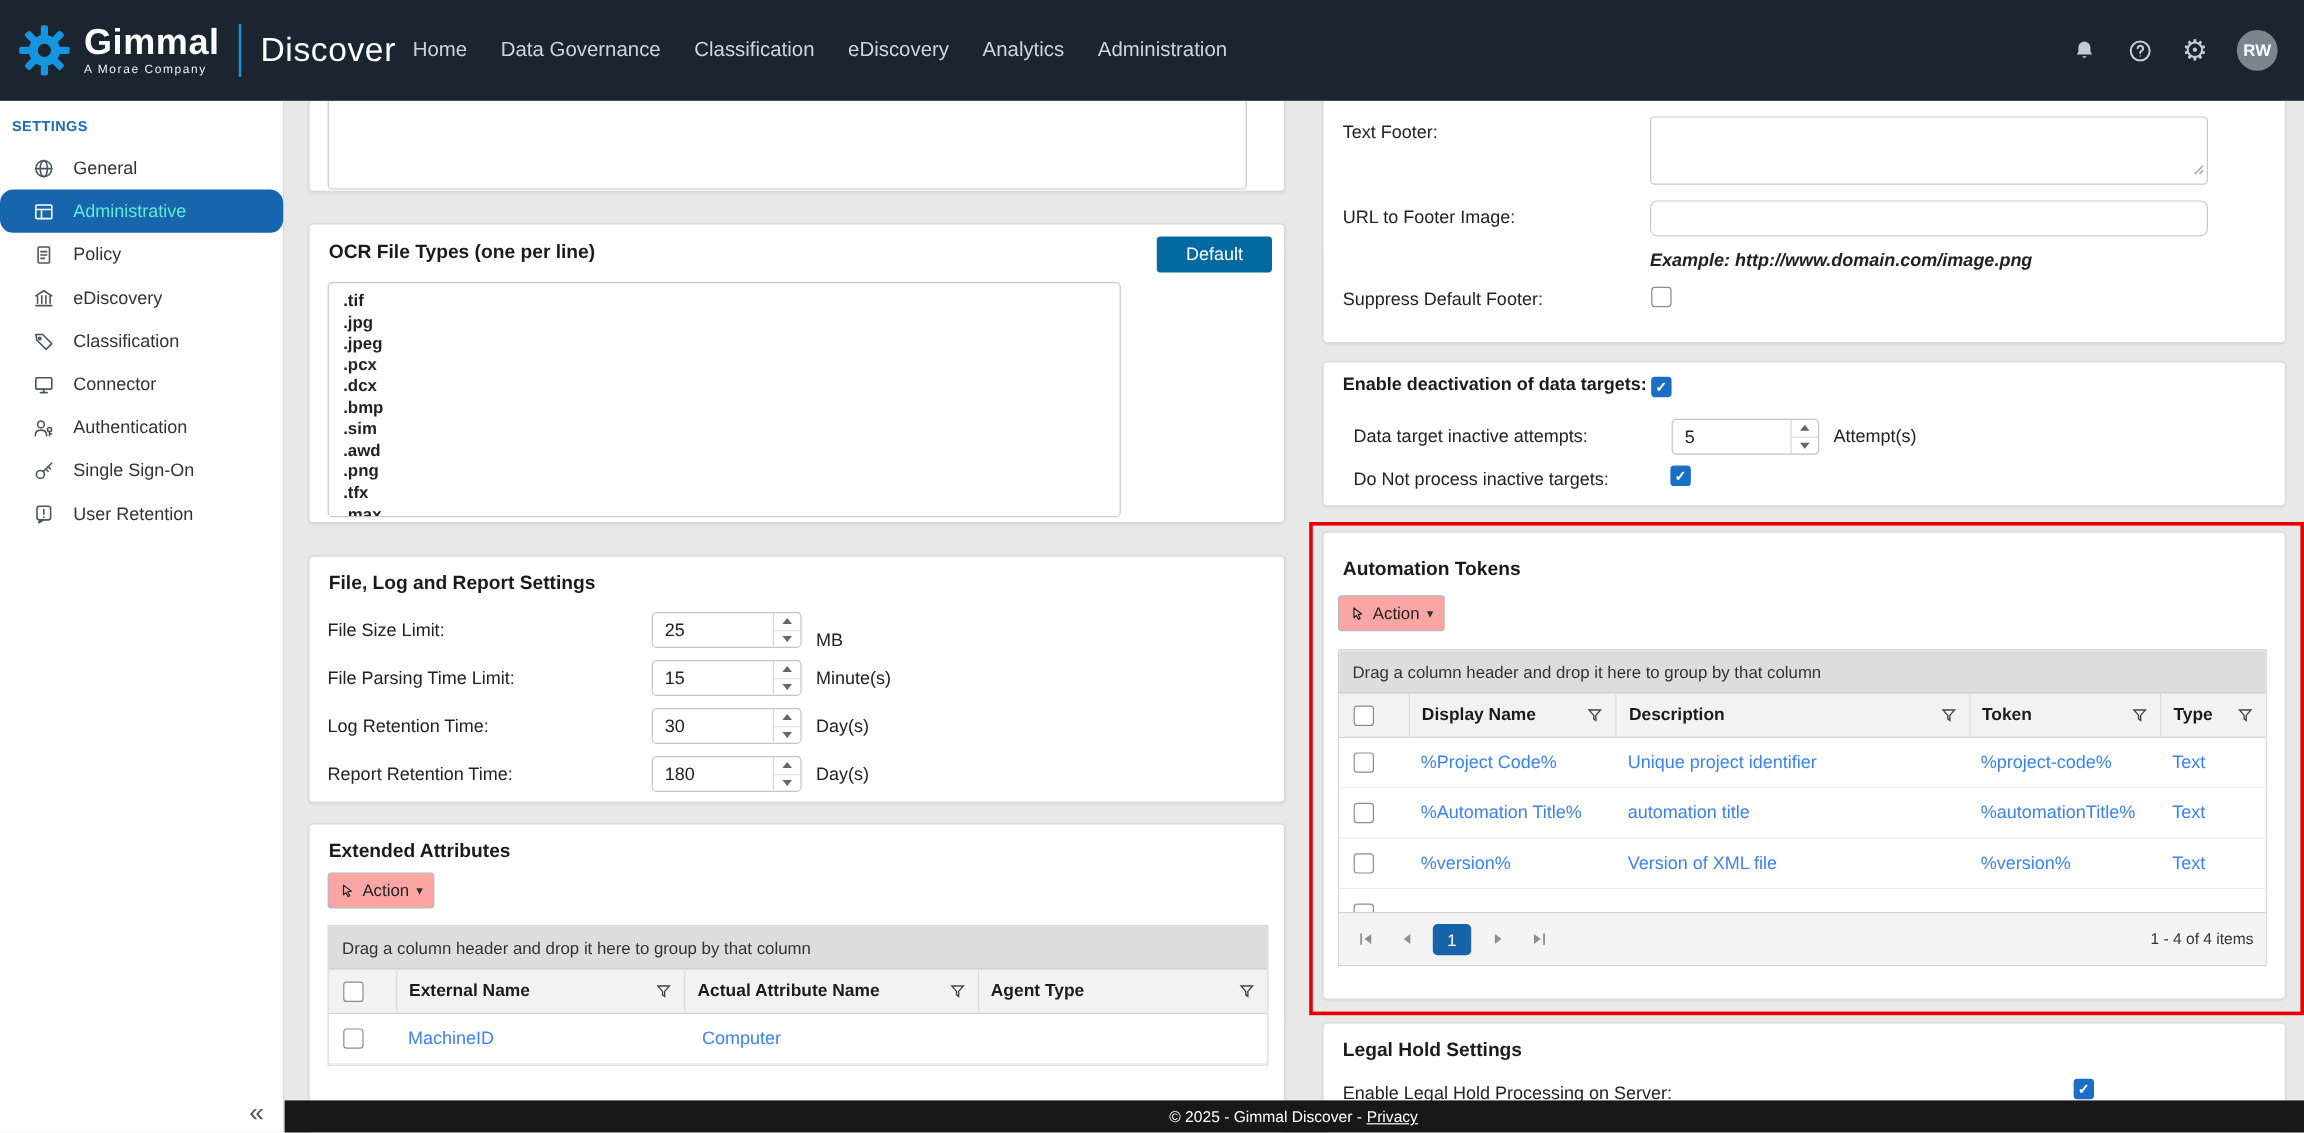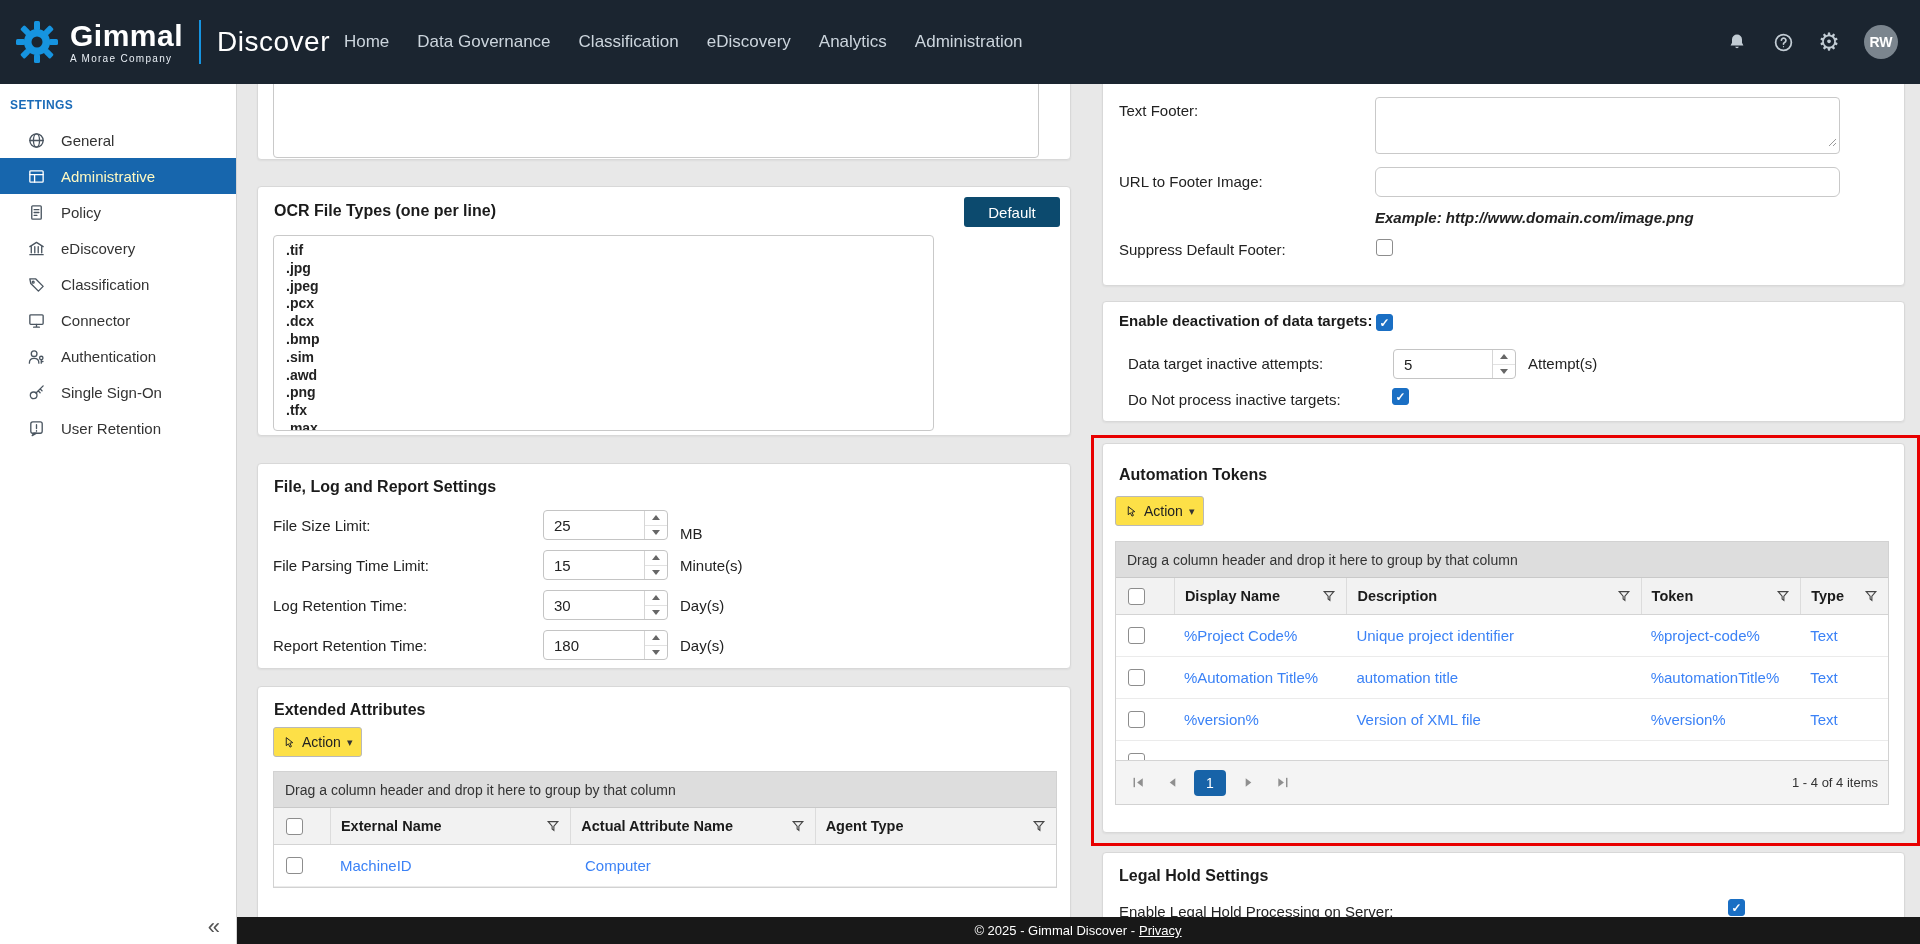--- a/index.html
+++ b/index.html
@@ -18,50 +18,50 @@
   .nav-item{font-size:17px;color:#ccd5dd;cursor:pointer;white-space:nowrap;}
   .nav-right{margin-left:auto;display:flex;align-items:center;gap:24px;margin-right:22px;color:#c2ccd4;}
   .nav-ic{width:22px;height:22px;display:flex;align-items:center;justify-content:center;cursor:pointer;color:#c2ccd4;}
   .gear-glyph{font-size:24px;line-height:24px;font-family:"DejaVu Sans",sans-serif;}
   .avatar{width:34px;height:34px;border-radius:50%;background:#7b858e;color:#fff;font-size:14px;font-weight:700;display:flex;align-items:center;justify-content:center;cursor:pointer;}
 
   
   .sidebar{position:absolute;left:0;top:84px;width:236px;bottom:0;background:#fff;border-right:1px solid #d4d4d4;z-index:55;}
   .side-section{margin:14px 0 10px 10px;font-size:12px;font-weight:700;color:#1a6bb8;letter-spacing:.4px;}
   .side-item{height:36px;display:flex;align-items:center;padding-left:27px;gap:15px;font-size:15px;color:#333;cursor:pointer;}
-  .side-item.active{background:#1766ad;color:#fef9c3;}
+  .side-item.active{background:#1766ad;color:#5eead4;border-radius:11px;}
   .s-icon{width:19px;height:19px;stroke:#4a5560;fill:none;stroke-width:1.4;stroke-linecap:round;stroke-linejoin:round;flex:0 0 auto;}
   .side-item.active .s-icon{stroke:#fff;}
   .collapse{position:absolute;bottom:4px;right:16px;font-size:22px;color:#555;cursor:pointer;}
 
   
   .content{position:absolute;left:236px;top:84px;right:0;bottom:0;background:#e8e8e8;overflow:hidden;}
   .panel{position:absolute;background:#fff;border:1px solid #d8d8d8;border-radius:4px;box-shadow:0 1px 2px rgba(0,0,0,.05);box-sizing:border-box;}
   .panel-title{position:absolute;font-size:16px;font-weight:700;color:#1b1b1b;}
   .lbl{font-size:15px;color:#222;}
   .boldlbl{font-size:15px;font-weight:700;color:#1b1b1b;}
 
-  .btn-blue{position:absolute;background:#0c4a6e;color:#fff;border:none;border-radius:3px;font-size:15px;font-family:inherit;cursor:pointer;display:flex;align-items:center;justify-content:center;}
+  .btn-blue{position:absolute;background:#0369a1;color:#fff;border:none;border-radius:3px;font-size:15px;font-family:inherit;cursor:pointer;display:flex;align-items:center;justify-content:center;}
   .textbox{position:absolute;border:1px solid #c9c9c9;border-radius:4px;background:#fff;box-sizing:border-box;}
   .list-area{font-size:14px;font-weight:600;color:#222;line-height:17.8px;padding:6px 12px;white-space:pre-line;overflow:hidden;box-sizing:border-box;}
   .resize-h{position:absolute;right:2px;bottom:2px;}
 
   .numinput{display:flex;align-items:stretch;border:1px solid #c4c4c4;border-radius:4px;background:#fff;height:30px;box-sizing:border-box;overflow:hidden;}
   .numinput input{border:none;outline:none;min-width:0;width:100%;font-family:inherit;font-size:15px;padding:0 10px;background:transparent;color:#222;}
   .spin{width:22px;border-left:1px solid #d6d6d6;display:flex;flex-direction:column;flex:0 0 auto;}
   .spin span{flex:1;display:flex;align-items:center;justify-content:center;cursor:pointer;}
   .tri-up{width:0;height:0;border-left:4px solid transparent;border-right:4px solid transparent;border-bottom:5px solid #666;}
   .tri-dn{width:0;height:0;border-left:4px solid transparent;border-right:4px solid transparent;border-top:5px solid #666;}
   .spin span:first-child{border-bottom:1px solid #e2e2e2;}
 
   .cb{width:17px;height:17px;border:1px solid #8d8d8d;border-radius:3px;background:#fff;box-sizing:border-box;display:inline-flex;align-items:center;justify-content:center;cursor:pointer;flex:0 0 auto;}
   .cb.checked{background:#1a6fc4;border-color:#1a6fc4;}
   .cb.checked::after{content:"✓";color:#fff;font-size:12px;font-weight:700;line-height:1;}
 
-  .action-btn{position:absolute;height:28px;background:#fde047;border:1px solid #b9b9b9;border-radius:3px;display:flex;align-items:center;gap:6px;padding:0 9px;font-size:14px;color:#222;cursor:pointer;}
+  .action-btn{position:absolute;height:28px;background:#fca5a5;border:1px solid #b9b9b9;border-radius:3px;display:flex;align-items:center;gap:6px;padding:0 9px;font-size:14px;color:#222;cursor:pointer;}
   .caret{font-size:11px;color:#333;font-family:"DejaVu Sans",sans-serif;}
 
   
   .grid{position:absolute;border:1px solid #d2d2d2;background:#fff;box-sizing:border-box;}
   .group-bar{height:36px;background:#dddddd;border-bottom:1px solid #c9c9c9;display:flex;align-items:center;padding:0 11px;font-size:14px;color:#333;box-sizing:border-box;}
   .ghead{display:flex;background:#f2f2f2;border-bottom:1px solid #d4d4d4;}
   .ghead .gcell{font-weight:700;font-size:14.5px;color:#1b1b1b;height:36px;border-left:1px solid #dcdcdc;cursor:pointer;}
   .ghead .gcell:first-child{border-left:none;}
   .gcell{box-sizing:border-box;padding:0 10px;display:flex;align-items:center;gap:6px;overflow:hidden;}
   .grow{display:flex;border-bottom:1px solid #ebebeb;background:#fff;}

